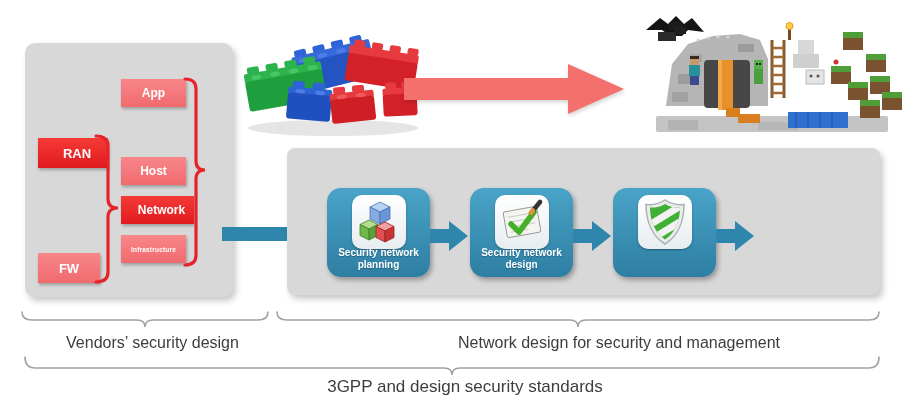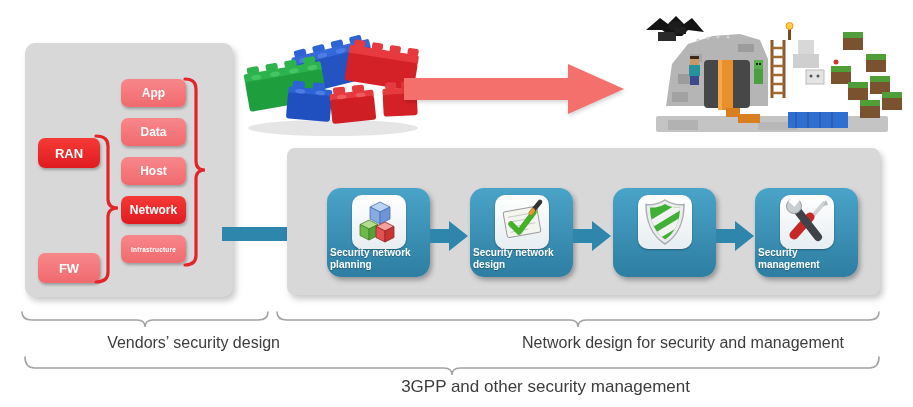--- a/index.html
+++ b/index.html
@@ -4,56 +4,55 @@
 <style>
   html,body{margin:0;padding:0;background:#ffffff;}
   #stage{
     position:relative;width:913px;height:407px;overflow:hidden;
     font-family:"Liberation Sans",sans-serif;background:#ffffff;
   }
   
   .panel{position:absolute;background:#d8d8d8;border-radius:10px;box-shadow:3px 4px 6px rgba(0,0,0,.22);}
   #vendor-panel{left:25px;top:43px;width:208px;height:254px;}
   .btn{position:absolute;display:flex;align-items:center;justify-content:center;
-       color:#fff;font-weight:bold;border-radius:7px;box-shadow:1px 2px 3px rgba(0,0,0,.28);text-align:right;}
-  .btn.bright{background:linear-gradient(#f53a36,#e01b20);}
+       color:#fff;font-weight:bold;border-radius:0;box-shadow:1px 2px 3px rgba(0,0,0,.28);text-align:right;}
+  .btn.bright{background:linear-gradient(#f53a36,#e01b20);padding-left:8px;}
   .btn.light{background:linear-gradient(#f8878a,#f06a6e);}
   .colL{left:13px;width:62px;height:30px;font-size:13px;}
   .colR{left:96px;width:65px;height:28px;font-size:12px;}
   .tiny{font-size:6.5px;letter-spacing:.2px;}
   .bracket{position:absolute;}
   
   #deploy-panel{left:287px;top:148px;width:593px;height:147px;border-radius:8px;}
   #deploy-title{position:absolute;left:0;right:0;top:5px;text-align:center;
        font-size:15px;font-weight:bold;color:#0d0d0d;}
   .step-card{position:absolute;top:40px;width:103px;height:89px;border-radius:14px;
        background:linear-gradient(#4aa3c8,#2d7ea2);box-shadow:2px 3px 5px rgba(0,0,0,.32);}
   .icon-box{position:absolute;left:50%;transform:translateX(-50%);top:7px;width:54px;height:54px;
        background:linear-gradient(#ffffff,#e7edf0);border-radius:10px;box-shadow:0 1px 2px rgba(0,0,0,.35);}
-  .step-label{position:absolute;bottom:6px;left:3px;right:3px;text-align:left;color:#ffffff;
+  .step-label{position:absolute;bottom:6px;left:3px;right:3px;text-align:center;color:#ffffff;
        font-weight:bold;font-size:10px;line-height:1.2;text-shadow:0 1px 1px rgba(0,0,0,.25);}
   .flow-arrow{position:absolute;}
   
-  .caption{position:absolute;color:#3d3d3d;text-align:right;}
+  .caption{position:absolute;color:#3d3d3d;text-align:center;}
   #caption-vendor{left:25px;width:255px;top:334px;font-size:16px;}
   #caption-operator{left:394px;width:450px;top:334px;font-size:16px;}
   #caption-standards{left:240px;width:450px;top:377px;font-size:17px;}
   svg{display:block;}
 </style>
 </head>
 <body>
 
 <div id="stage">
 
   <div class="panel" id="vendor-panel">
     <div class="btn bright colL" style="top:95px">RAN</div>
     <div class="btn light  colL" style="top:210px">FW</div>
 
     <div class="btn light  colR" style="top:36px">App</div>
-    <div class="btn light  colR" style="top:75px">Data</div>
     <div class="btn light  colR" style="top:114px">Host</div>
     <div class="btn bright colR" style="top:153px">Network</div>
     <div class="btn light  colR tiny" style="top:192px">Infrastructure</div>
 
     <svg class="bracket" style="left:68px;top:90px" width="28" height="152" viewBox="0 0 28 152">
       <path d="M3,3 Q15,3 15,13 L15,66 Q15,75 25,75 Q15,75 15,84 L15,139 Q15,149 3,149" fill="none" stroke="#e5242a" stroke-width="3.2" stroke-linecap="round"></path>
     </svg>
     <svg class="bracket" style="left:158px;top:33px" width="24" height="192" viewBox="0 0 24 192">
       <path d="M2,3 Q13,3 13,13 L13,85 Q13,94 22,94 Q13,94 13,103 L13,179 Q13,189 2,189" fill="none" stroke="#e5242a" stroke-width="3.2" stroke-linecap="round"></path>
     </svg>
@@ -278,40 +277,27 @@
             <path d="M12,45 L50,22" stroke="#f2f2f2" stroke-width="7"></path>
           </g>
         </svg>
       </div>
     </div>
 
     <svg class="flow-arrow" style="left:429px;top:72px" width="40" height="32" viewBox="0 0 40 32">
       <polygon points="0,9 19,9 19,1 38,16 19,31 19,23 0,23" fill="#2e86ad"></polygon>
     </svg>
 
-    <div class="step-card" style="left:468px">
-      <div class="icon-box">
-        <svg width="54" height="54" viewBox="0 0 54 54">
-          <path d="M44,8 L31,23" stroke="#cfd3d6" stroke-width="4" stroke-linecap="round"></path>
-          <polygon points="46,5 48,10 43,11" fill="#b9bfc4"></polygon>
-          <path d="M30,22 L14,40" stroke="#c62828" stroke-width="9" stroke-linecap="round"></path>
-          <path d="M17,15 L38,42" stroke="#3f4347" stroke-width="8" stroke-linecap="round"></path>
-          <circle cx="14" cy="11" r="7.5" fill="#c9ced2" stroke="#9aa0a6"></circle>
-          <rect x="10" y="2" width="8" height="8" fill="#fdfefe" transform="rotate(40 14 6)"></rect>
-        </svg>
-      </div>
-      <div class="step-label">Security management</div>
-    </div>
   </div>
 
   <svg style="position:absolute;left:0;top:305px" width="913" height="100" viewBox="0 305 913 100">
     <g fill="none" stroke="#a3a3a3" stroke-width="1.6" stroke-linecap="round">
       <path d="M22,312 Q22,320 32,320 L137,320 Q145,320 145,327 Q145,320 153,320 L258,320 Q268,320 268,312"></path>
       <path d="M277,312 Q277,320 287,320 L570,320 Q578,320 578,327 Q578,320 586,320 L869,320 Q879,320 879,312"></path>
       <path d="M25,357 Q25,368 35,368 L444,368 Q452,368 452,375 Q452,368 460,368 L869,368 Q879,368 879,357"></path>
     </g>
   </svg>
 
   <div class="caption" id="caption-vendor">Vendors’ security design</div>
   <div class="caption" id="caption-operator">Network design for security and management</div>
-  <div class="caption" id="caption-standards">3GPP and other security management</div>
+  <div class="caption" id="caption-standards">3GPP and design security standards</div>
 
 </div>
 
 </body></html>

